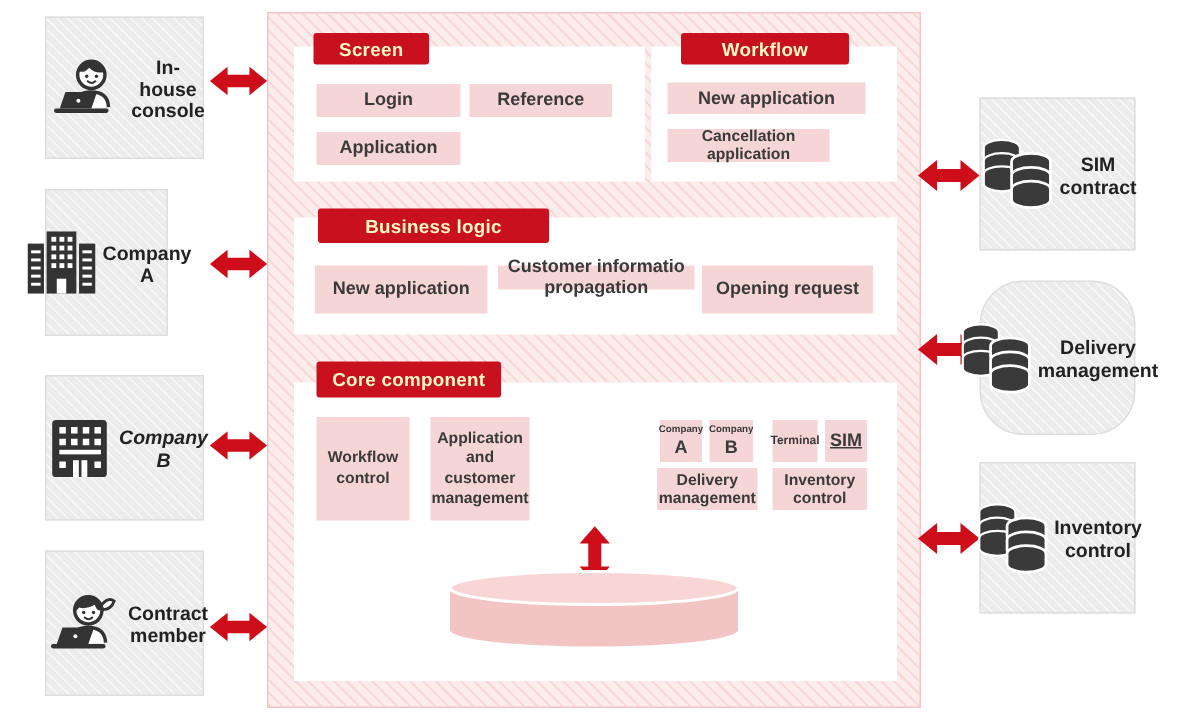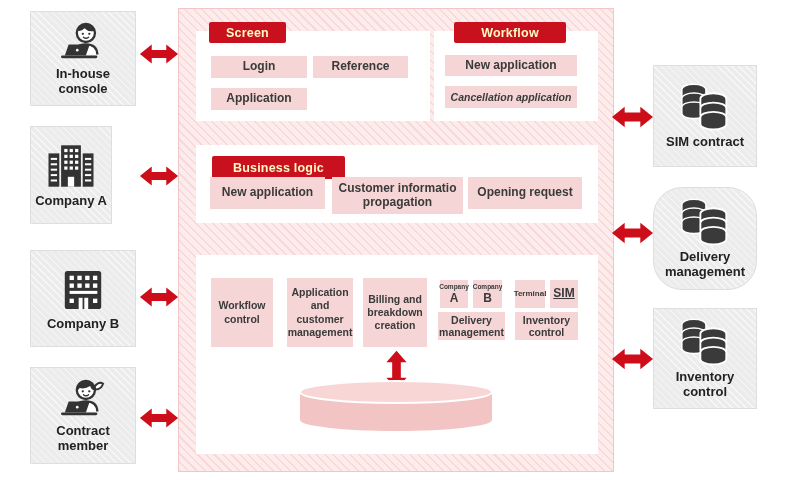--- a/index.html
+++ b/index.html
@@ -4,21 +4,21 @@
 <style>
   html,body{margin:0;padding:0;background:#fff;}
   .stage{position:relative;width:800px;height:480px;background:#fff;overflow:hidden;
          font-family:"Liberation Sans","DejaVu Sans",sans-serif;}
   .abs{position:absolute;box-sizing:border-box;}
 
   
   .node{background-color:#ececec;
         background-image:repeating-linear-gradient(45deg,rgba(255,255,255,.6) 0px,rgba(255,255,255,.6) 1px,transparent 1px,transparent 5px);
         border:1px solid #dedede;
-        display:flex;flex-direction:column;align-items:center;justify-content:center;}
+        display:flex;flex-direction:row;align-items:center;justify-content:center;}
   .node .label{font-size:13px;font-weight:700;color:#222;text-align:center;
                line-height:1.15;white-space:pre-line;margin-top:3px;}
 
   
   .container{background-color:#fdecec;
              background-image:repeating-linear-gradient(45deg,rgba(238,170,170,.30) 0px,rgba(238,170,170,.30) 1.5px,transparent 1.5px,transparent 6px);
              border:1px solid #f2c6c6;}
 
   .panel{background:#fff;}
 
@@ -94,21 +94,21 @@
           <rect x="22.5" y="27.5" width="3.6" height="3.6"></rect>
             <rect x="28.5" y="27.5" width="3.6" height="3.6"></rect>
             <rect x="34.5" y="27.5" width="3.6" height="3.6"></rect>
           <rect x="26.5" y="39" width="7" height="11"></rect>
         </g>
       </svg>
     </span>
     <span class="label">Company A</span>
   </div>
 
-  <div class="abs node" style="left:30px;top:250px;width:106px;height:97px;">
+  <div class="abs node" style="left:30px;top:250px;width:106px;height:97px;font-style:italic;">
     <span class="icon">
       <svg width="52" height="48" viewBox="0 0 60 54">
         <rect x="9" y="5" width="42" height="44" rx="3" fill="#333"></rect>
         <g fill="#fff">
           <rect x="14.5" y="10.5" width="5" height="5"></rect>
             <rect x="23.5" y="10.5" width="5" height="5"></rect>
           <rect x="32.5" y="10.5" width="5" height="5"></rect>
             <rect x="41.5" y="10.5" width="5" height="5"></rect>
           <rect x="14.5" y="19.5" width="5" height="5"></rect>
             <rect x="23.5" y="19.5" width="5" height="5"></rect>
@@ -167,32 +167,32 @@
 
   <div class="abs panel" style="left:196px;top:31px;width:234px;height:90px;"></div>
   <div class="abs tab" style="left:209px;top:22px;width:77px;height:21px;">Screen</div>
   <div class="abs btn" style="left:211px;top:56px;width:96px;height:22px;">Login</div>
   <div class="abs btn" style="left:313px;top:56px;width:95px;height:22px;">Reference</div>
   <div class="abs btn" style="left:211px;top:88px;width:96px;height:22px;">Application</div>
 
   <div class="abs panel" style="left:434px;top:31px;width:164px;height:90px;"></div>
   <div class="abs tab" style="left:426px;top:22px;width:112px;height:21px;margin-left:28px;">Workflow</div>
   <div class="abs btn" style="left:445px;top:55px;width:132px;height:21px;">New application</div>
-  <div class="abs btn small-txt" style="left:445px;top:86px;width:132px;height:22px;font-style:italic;">Cancellation application</div>
+  <div class="abs btn small-txt" style="left:445px;top:86px;width:108px;height:22px;">Cancellation application</div>
 
   <div class="abs panel" style="left:196px;top:145px;width:402px;height:78px;"></div>
-  <div class="abs tab" style="left:212px;top:156px;width:133px;height:23px;">Business logic</div>
+  <div class="abs tab" style="left:212px;top:139px;width:154px;height:23px;">Business logic</div>
   <div class="abs btn" style="left:210px;top:177px;width:115px;height:32px;">New application</div>
-  <div class="abs btn" style="left:332px;top:177px;width:131px;height:37px;">Customer informatio propagation</div>
+  <div class="abs btn" style="left:332px;top:177px;width:131px;height:16px;">Customer informatio propagation</div>
   <div class="abs btn" style="left:468px;top:177px;width:114px;height:32px;">Opening request</div>
 
   <div class="abs panel" style="left:196px;top:255px;width:402px;height:199px;"></div>
+  <div class="abs tab" style="left:211px;top:241px;width:123px;height:24px;">Core component</div>
   <div class="abs btn core-big" style="left:211px;top:278px;width:62px;height:69px;text-align:center;">Workflow control</div>
   <div class="abs btn core-big" style="left:287px;top:278px;width:66px;height:69px;">Application and customer management</div>
-  <div class="abs btn core-big" style="left:363px;top:278px;width:64px;height:69px;">Billing and breakdown creation</div>
 
   <div class="abs btn cell" style="left:440px;top:280px;width:28px;height:28px;">
     <span class="cap">Company</span>
     <span class="big">A</span>
   </div>
   <div class="abs btn cell" style="left:473px;top:280px;width:29px;height:28px;">
     <span class="cap">Company</span>
     <span class="big">B</span>
   </div>
   <div class="abs btn small-txt" style="left:438px;top:312px;width:67px;height:28px;">Delivery management</div>

